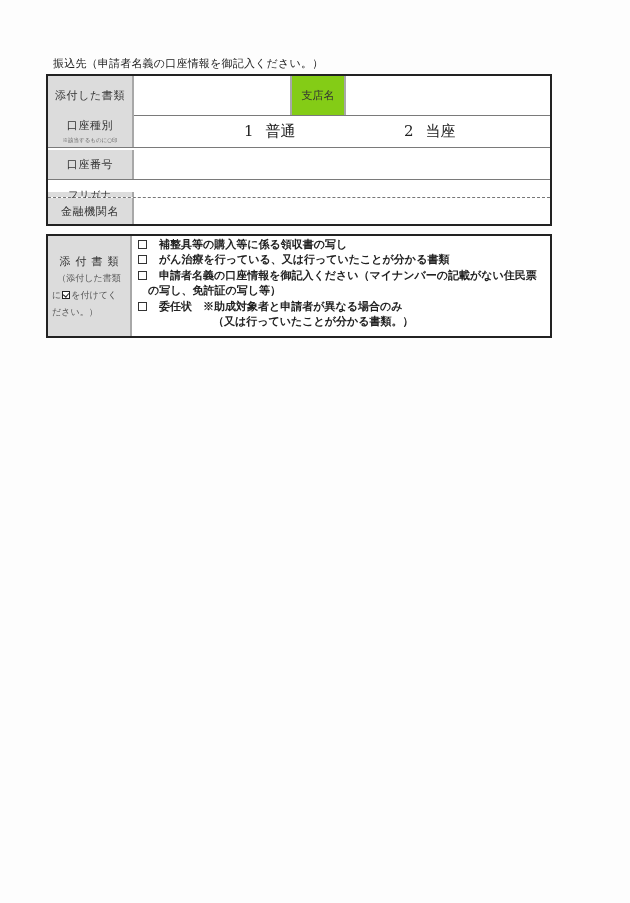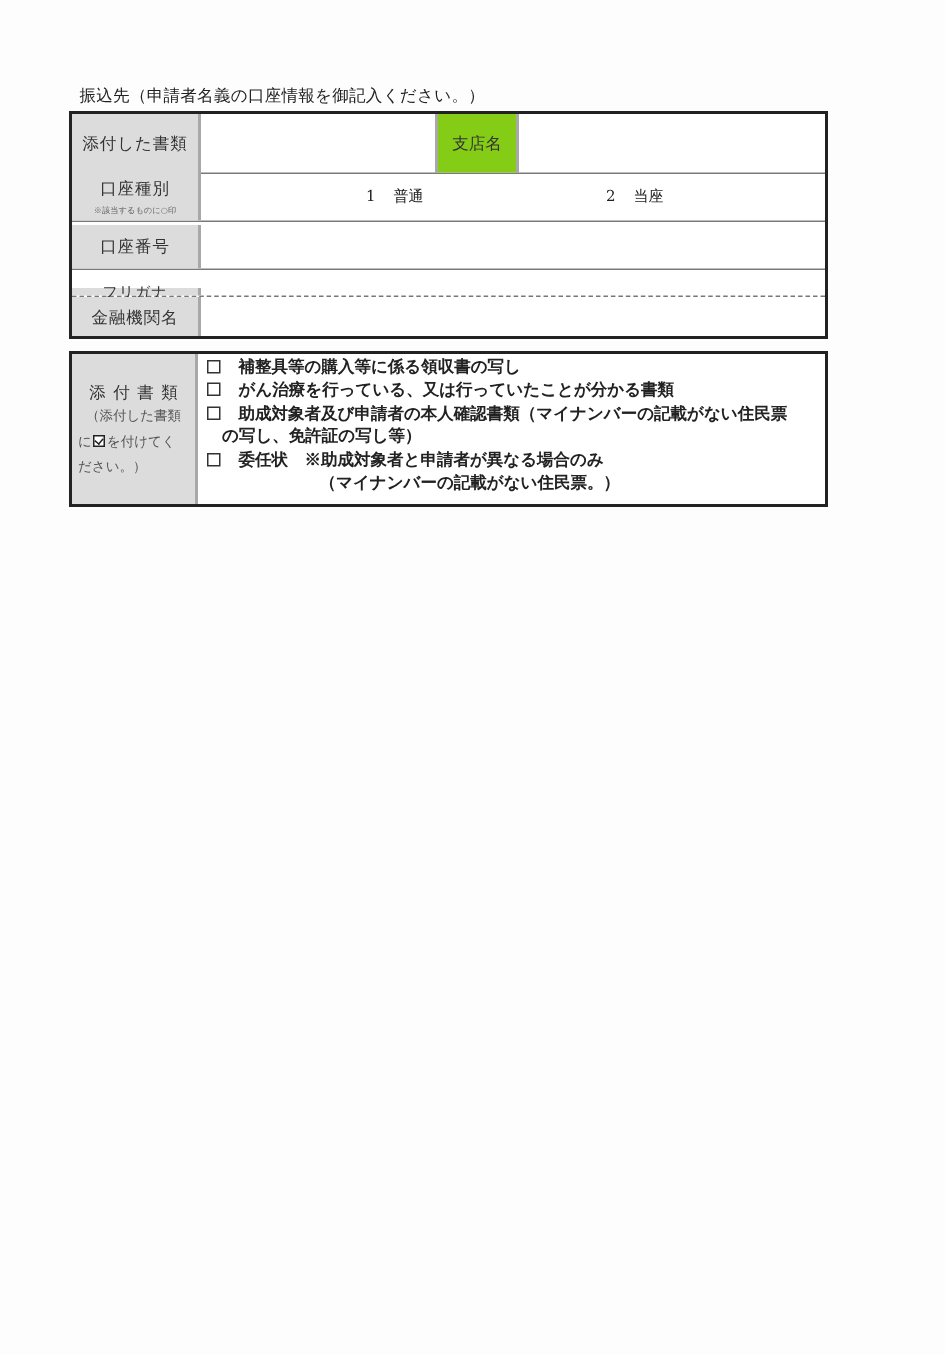--- a/index.html
+++ b/index.html
@@ -94,21 +94,21 @@
       position: absolute;
       left: 300px;
       right: 0;
       top: 0;
       bottom: 0;
     }
     .opt {
       position: absolute;
       top: 50%;
       transform: translateY(-50%);
-      font-size: 10px;
+      font-size: 15px;
       white-space: nowrap;
     }
     .opt .num { margin-right: 12px; }
     
     .attach {
       position: absolute;
       left: 46px;
       top: 234px;
       width: 506px;
       height: 104px;
@@ -243,21 +243,21 @@
     <div class="note">ださい。）</div>
   </div>
   <div class="items">
     <div class="item">
       <span class="cb"></span><span>補整具等の購入等に係る領収書の写し</span>
     </div>
     <div class="item">
       <span class="cb"></span><span>がん治療を行っている、又は行っていたことが分かる書類</span>
     </div>
     <div class="item">
-      <span class="cb"></span><span>助成対象者及び申請者の本人確認書類（マイナンバーの記載がない住民票</span>
+      <span class="cb"></span><span>申請者名義の口座情報を御記入ください（マイナンバーの記載がない住民票</span>
     </div>
     <div class="item indent1">の写し、免許証の写し等）</div>
     <div class="item">
       <span class="cb"></span><span>委任状　※助成対象者と申請者が異なる場合のみ</span>
     </div>
-    <div class="item indent2">（マイナンバーの記載がない住民票。）</div>
+    <div class="item indent2">（又は行っていたことが分かる書類。）</div>
   </div>
 </div>
 
 </body></html>

